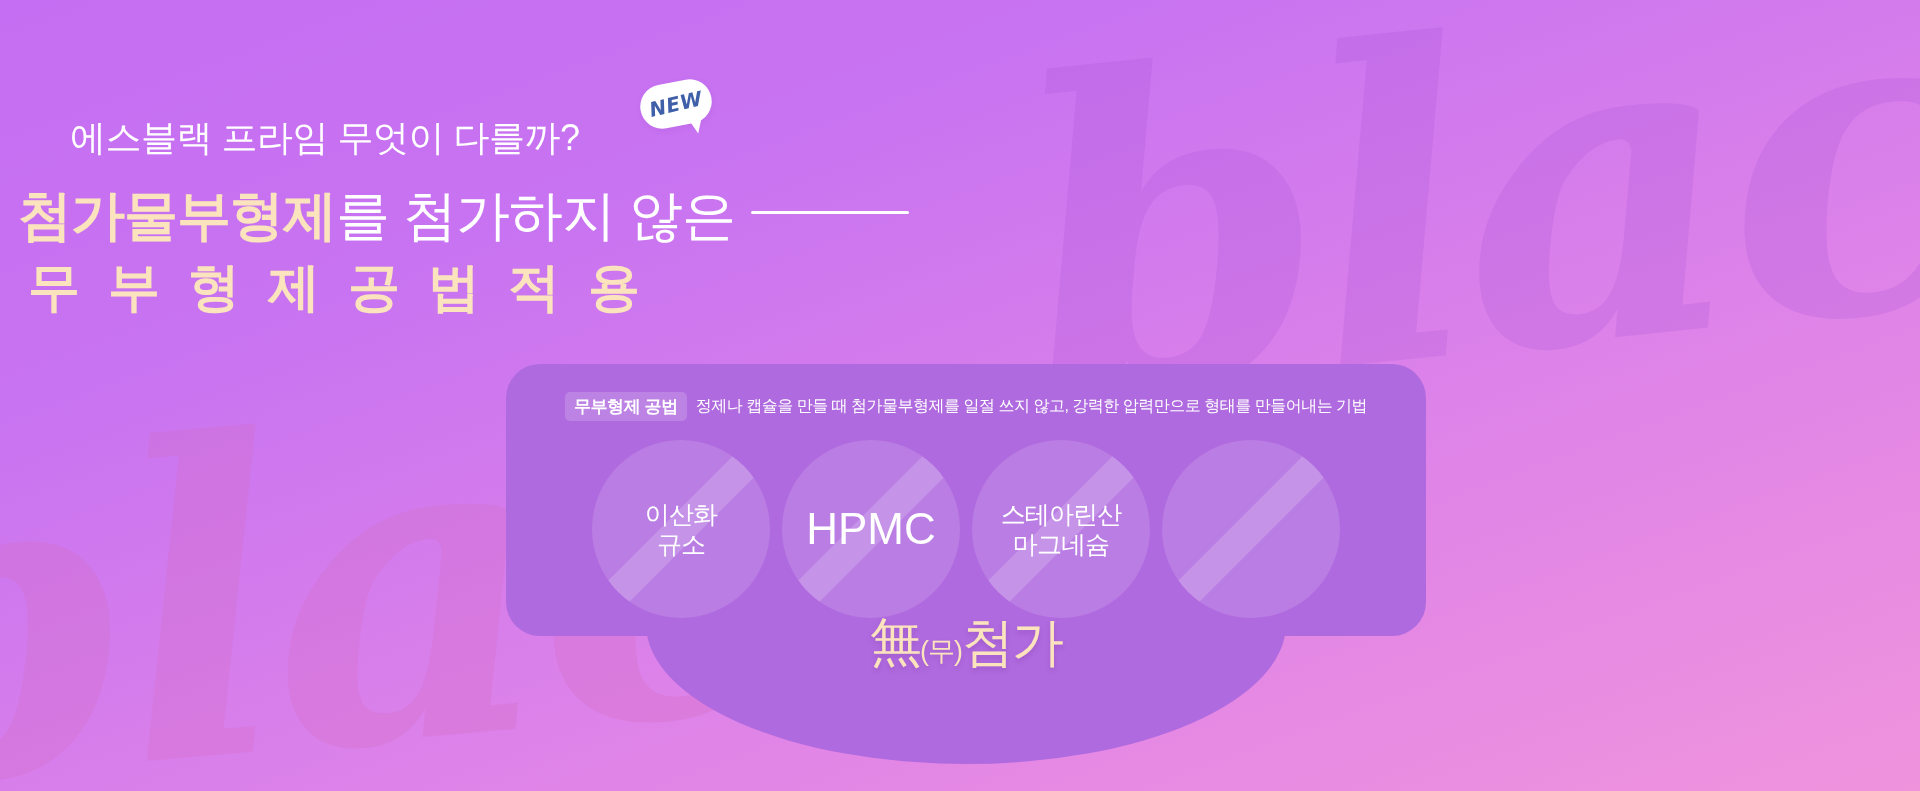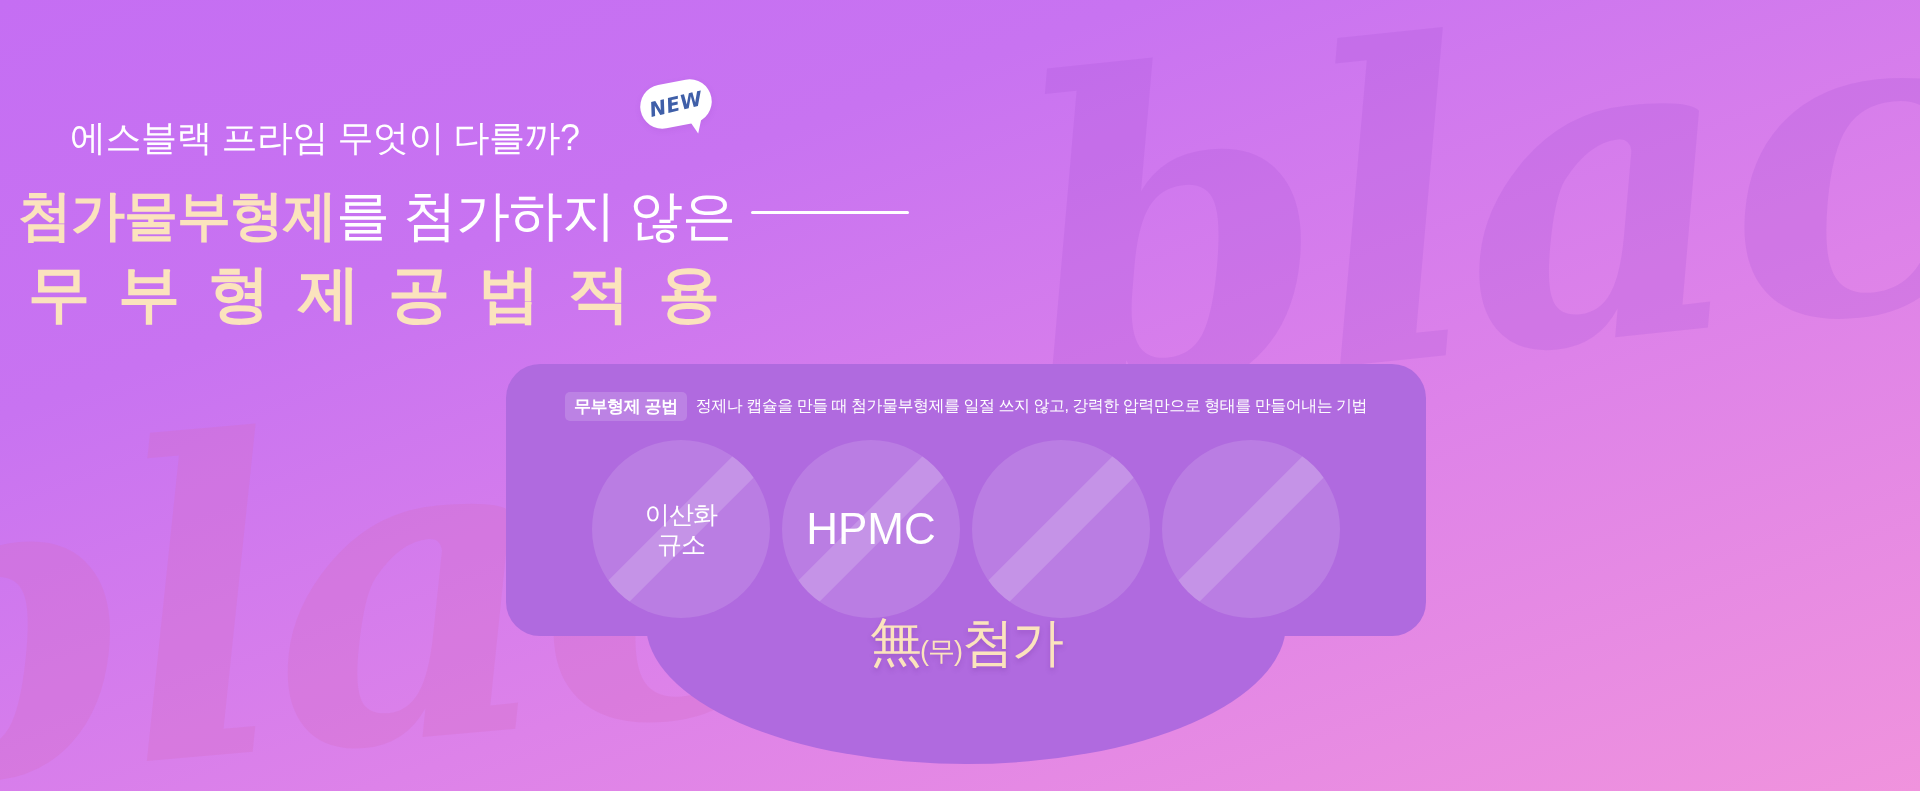--- a/index.html
+++ b/index.html
@@ -87,21 +87,21 @@
   .rule{
     display:inline-block;
     width:158px;height:3px;
     background:#ffffff;
     vertical-align:middle;
     margin:0 0 14px 16px;
     border-radius:2px;
   }
   .h2{
     margin-top:4px;
-    font-size:62px;font-weight:700;
+    font-size:52px;font-weight:700;
     color:#fbe3bd;
     letter-spacing:28px;
     text-indent:28px;
     line-height:1.3;
   }
 
   
   .card-wrap{
     position:absolute;left:506px;top:364px;
     width:920px;height:272px;
@@ -233,20 +233,22 @@
         <span class="strike"></span>
         <span class="ctext">이산화
 규소</span>
       </div>
       <div class="circle">
         <span class="strike"></span>
         <span class="ctext big">HPMC</span>
       </div>
       <div class="circle">
         <span class="strike"></span>
+        <span class="ctext">스테아린산
+마그네슘</span>
       </div>
       <div class="circle">
         <span class="strike"></span>
       </div>
     </div>
 
     <div class="nobadge">
       <span class="txt"><span>無</span><span class="sub">(무)</span><span>첨가</span></span>
     </div>
   </div>

